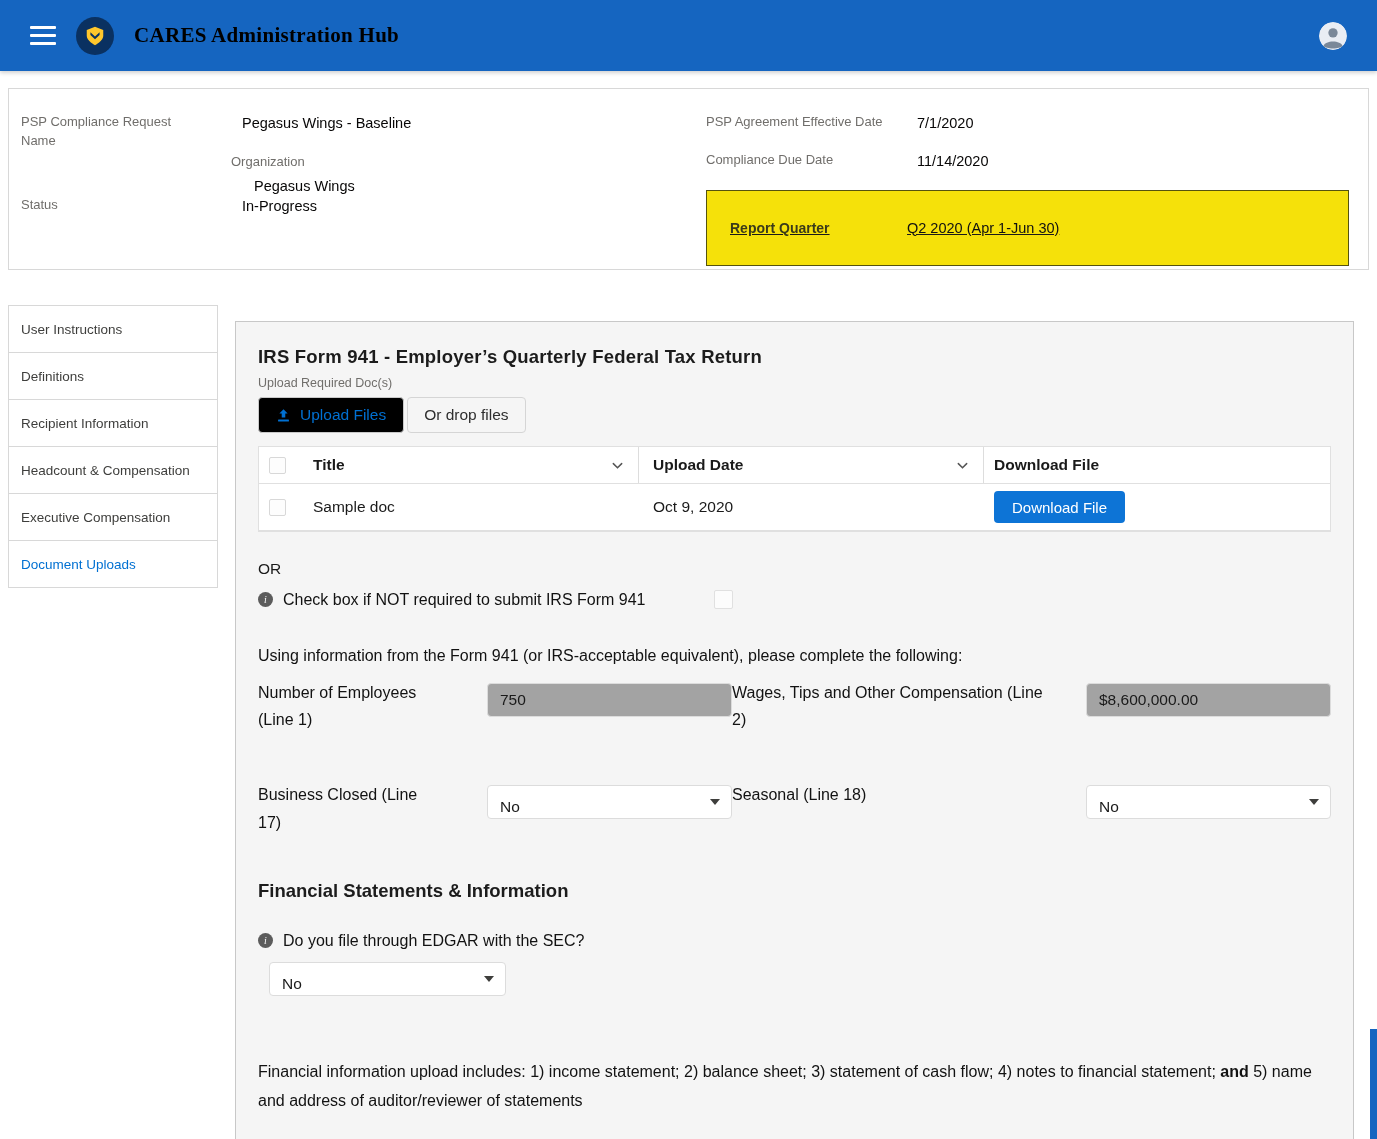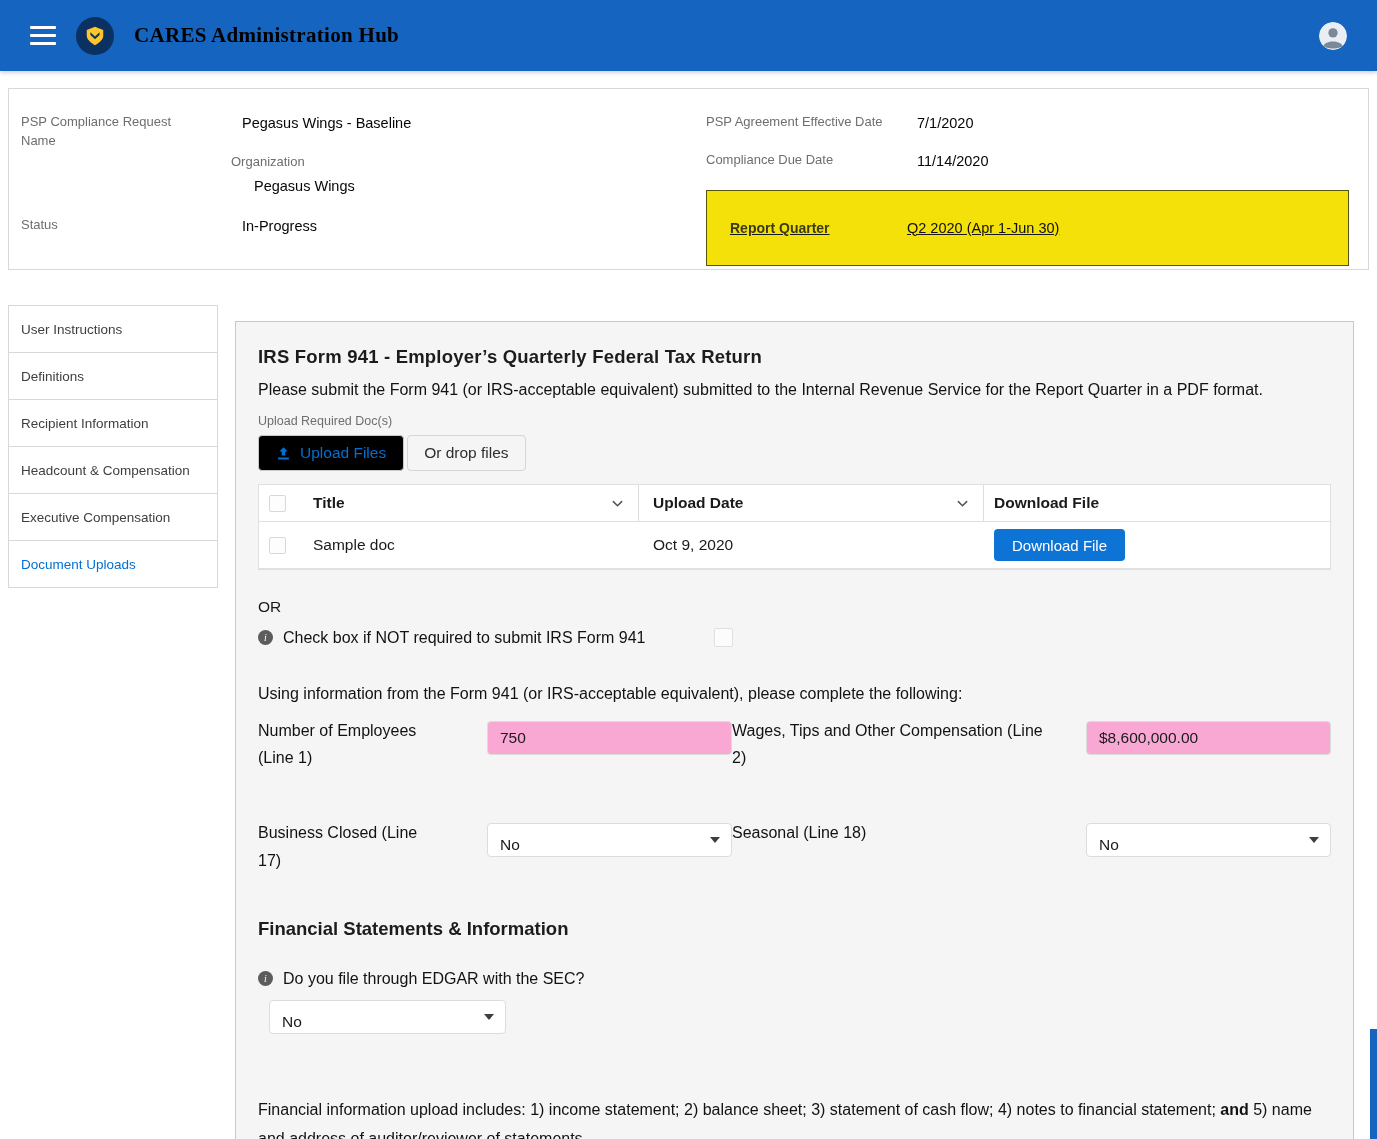--- a/index.html
+++ b/index.html
@@ -36,21 +36,21 @@
   .sum-left { width:697px; padding:24px 0 0 12px; }
   .sum-right { flex:1; padding:24px 19px 0 0; }
   .sum-row { display:flex; }
   .sum-label { width:221px; padding-right:58px; color:#706E6B; font-size:13px; line-height:1.45; }
   .sum-label.right { width:211px; padding-right:10px; }
   .sum-value { font-size:14.5px; color:#080707; line-height:1.4; }
   .row1 { margin-bottom:2px; }
   .org-block { margin-left:210px; margin-top:2px; }
   .org-block .sum-label { width:auto; padding-right:0; }
   .org-value { padding-left:23px; margin-top:4px; }
-  .status-row { margin-top:20px; }
+  .status-row { }
   .sum-right .sum-row { margin-bottom:18px; }
   .report-quarter {
     margin-top:7px; height:76px; background:#F5E10A; border:1px solid #55530e;
     display:flex; align-items:center;text-decoration:underline;
   }
   .rq-label { width:200px; padding-left:23px; font-size:14px; font-weight:700; color:#3a3a1a; }
   .rq-value { font-size:14.5px; color:#111; }
 
   
   .content-row { display:flex; margin:35px 8px 0 8px; align-items:flex-start; gap:17px; }
@@ -120,21 +120,21 @@
   .complete-text { margin:38px 0 14px 0; font-size:16px; color:#121212; }
 
   .form-grid {
     display:grid; grid-template-columns:229px 245px 354px 245px;
     row-gap:48px; align-items:start;
   }
   .f-label { font-size:16px; color:#121212; line-height:1.7; padding-right:48px; padding-top:0; }
   .f-label.wide { padding-right:40px; }
   .text-input {
     width:245px; height:34px; border:1px solid #dcdcdc; border-radius:4px;
-    background:#f9a8d4; padding:0 12px; font-size:15.5px; color:#1a1a1a;
+    background:#a3a3a3; padding:0 12px; font-size:15.5px; color:#1a1a1a;
     font-family:"Liberation Sans", sans-serif; margin-top:4px;
   }
   .fake-select {
     position:relative; width:245px; height:34px; background:#fff;
     border:1px solid #dcdcdc; border-radius:4px; display:flex; align-items:center;
     padding:10px 30px 0 12px; font-size:15.5px; color:#1a1a1a; cursor:pointer; margin-top:4px;text-align:center;
   }
   .caret {
     position:absolute; right:11px; top:50%; transform:translateY(-50%);
     width:0; height:0; border-left:5px solid transparent; border-right:5px solid transparent;
@@ -227,21 +227,20 @@
     <div class="side-item">
         <span>Executive Compensation</span>
       </div>
     <div class="side-item active">
         <span>Document Uploads</span>
       </div>
   </nav>
 
   <main class="main-panel">
     <h2 class="section-title">IRS Form 941 - Employer’s Quarterly Federal Tax Return</h2>
-    <p class="section-desc">Please submit the Form 941 (or IRS-acceptable equivalent) submitted to the Internal Revenue Service for the Report Quarter in a PDF format.</p>
     <div class="upload-required">Upload Required Doc(s)</div>
 
     <div class="upload-row">
       <button class="upload-btn">
         <span style="display:flex;">
           <svg viewBox="0 0 16 16" width="15" height="15">
             <path d="M8 1.2 L12.4 5.8 L9.9 5.8 L9.9 10.2 L6.1 10.2 L6.1 5.8 L3.6 5.8 Z" fill="#0070D2"></path>
             <rect x="2.2" y="12.2" width="11.6" height="2.2" rx="0.6" fill="#0070D2"></rect>
           </svg>
         </span>

